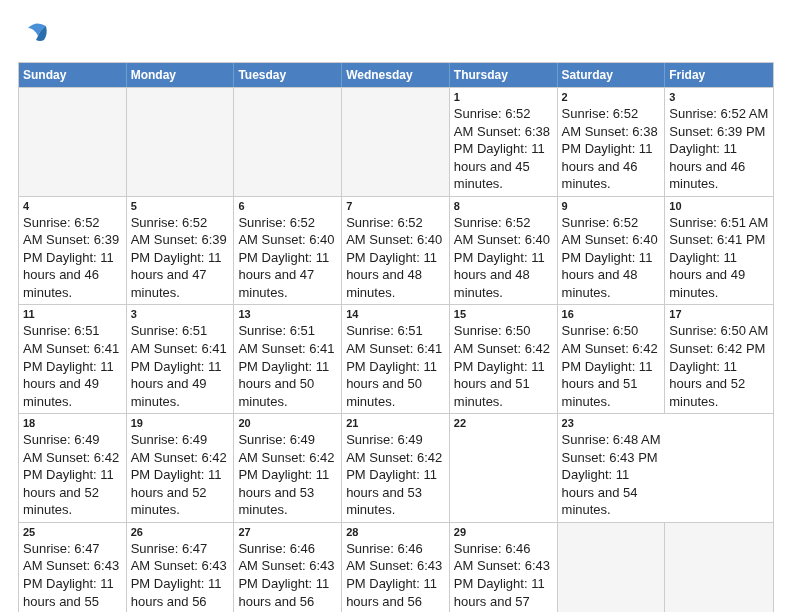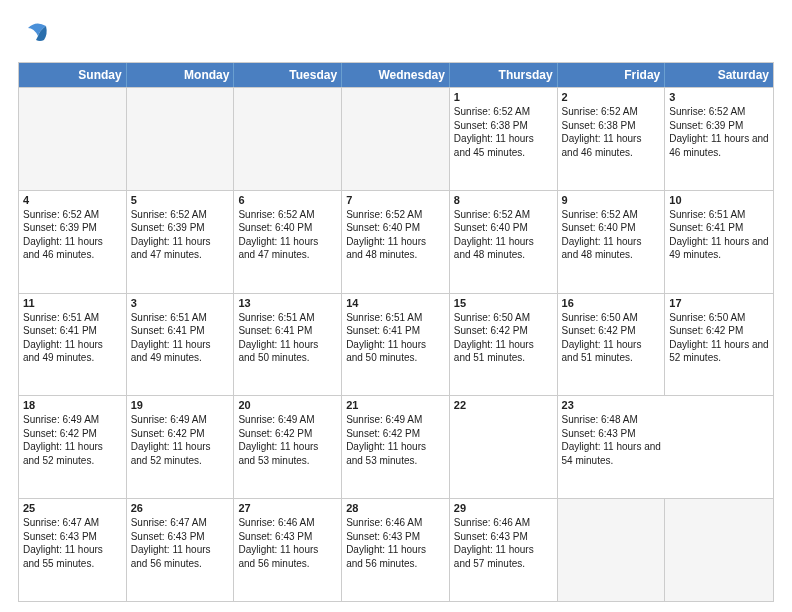--- a/index.html
+++ b/index.html
@@ -62,21 +62,21 @@
     .cal-header-row {
       display: grid;
       grid-template-columns: repeat(7, 1fr);
       background: #4a7fc1;
     }
     .cal-header-cell {
       color: #fff;
       font-size: 12px;
       font-weight: bold;
       padding: 5px 4px;
-      text-align: right;
+      text-align: left;
       border-right: 1px solid #6a9fd0;
     }
     .cal-header-cell:last-child { border-right: none; }
     .cal-body {
       flex: 1;
       display: flex;
       flex-direction: column;
     }
     .cal-row {
       display: grid;
@@ -95,21 +95,21 @@
     }
     .cal-cell:last-child { border-right: none; }
     .cal-cell.empty { background: #f5f5f5; }
     .day-number {
       font-size: 11px;
       font-weight: bold;
       display: block;
       margin-bottom: 2px;
     }
     .day-info {
-      font-size: 10px;
+      font-size: 13px;
       line-height: 1.35;
       color: #222;
     }
   </style>
 </head>
 <body>
 
 <div class="page">
   <div class="header">
     <div class="logo">
@@ -132,22 +132,22 @@
   </div>
 
   <div class="calendar">
     <div class="cal-header-row">
 
     <div class="cal-header-cell">Sunday</div>
         <div class="cal-header-cell">Monday</div>
         <div class="cal-header-cell">Tuesday</div>
         <div class="cal-header-cell">Wednesday</div>
         <div class="cal-header-cell">Thursday</div>
+        <div class="cal-header-cell">Saturday</div>
         <div class="cal-header-cell">Friday</div>
-        <div class="cal-header-cell">Saturday</div>
       </div>
     <div class="cal-body">
 
     <div class="cal-row">
           <div class="cal-cell empty"></div>
           <div class="cal-cell empty"></div>
           <div class="cal-cell empty"></div>
           <div class="cal-cell empty"></div>
           <div class="cal-cell">
             <span class="day-number">1</span>

